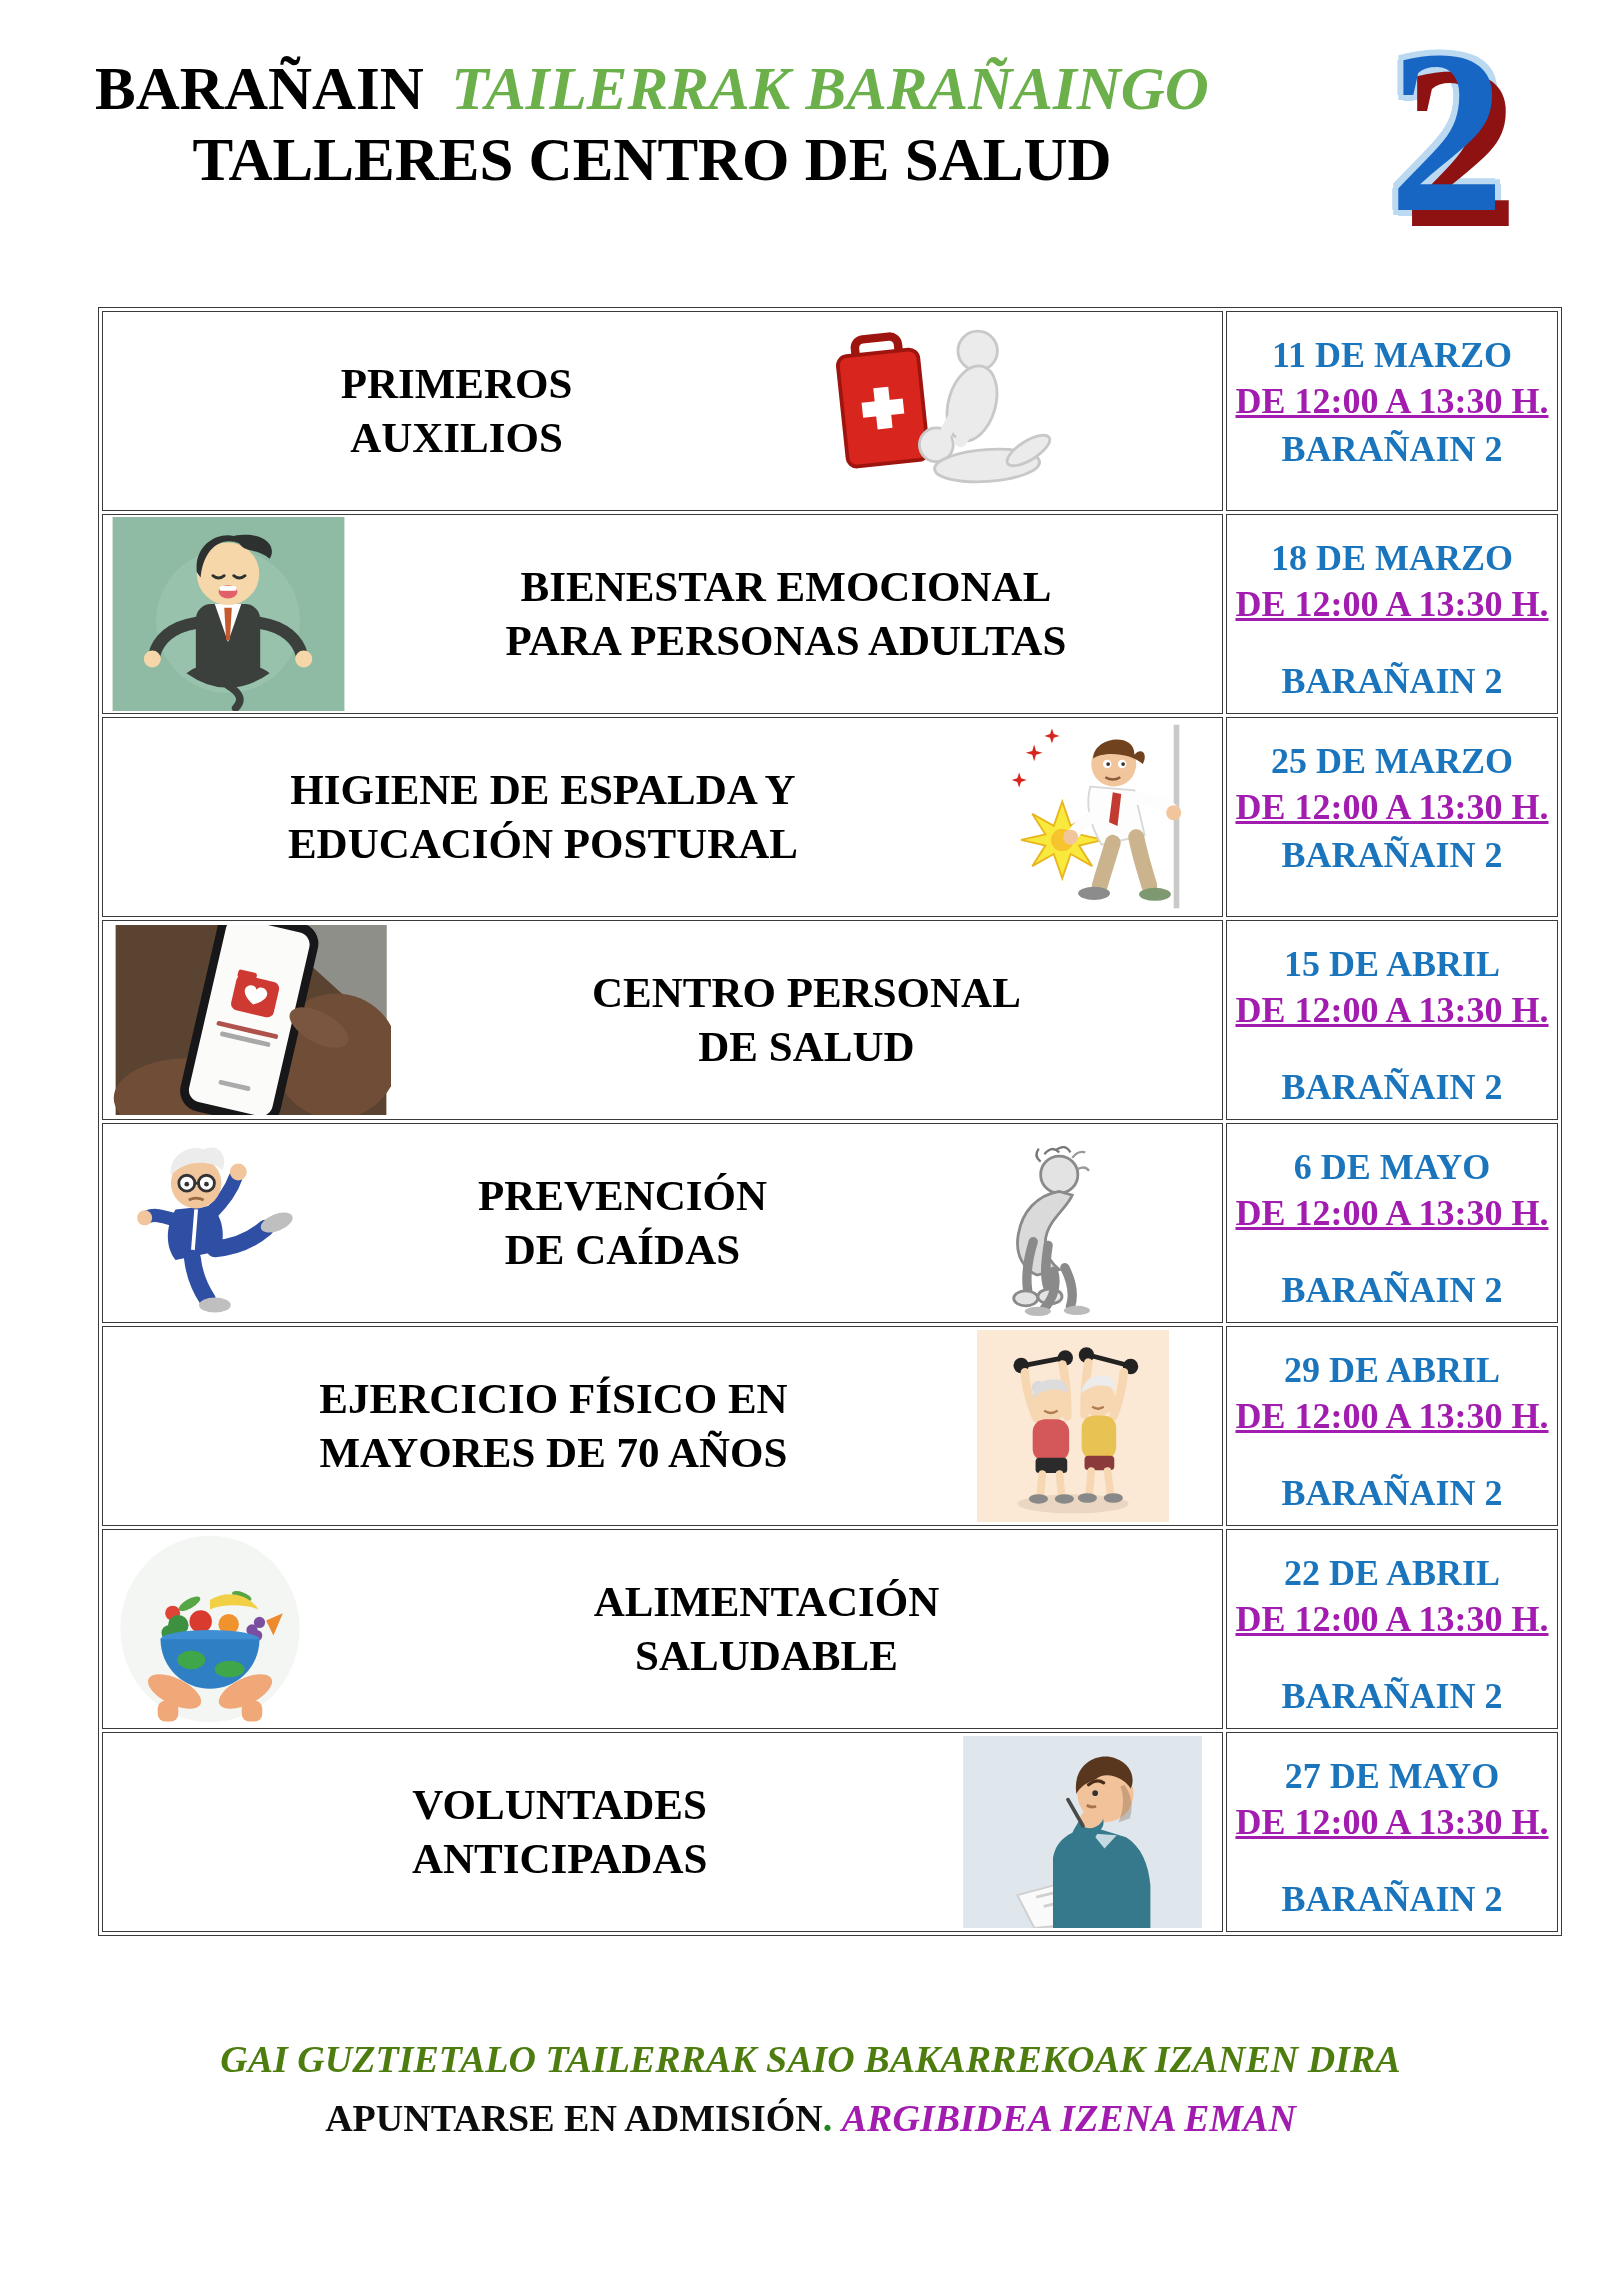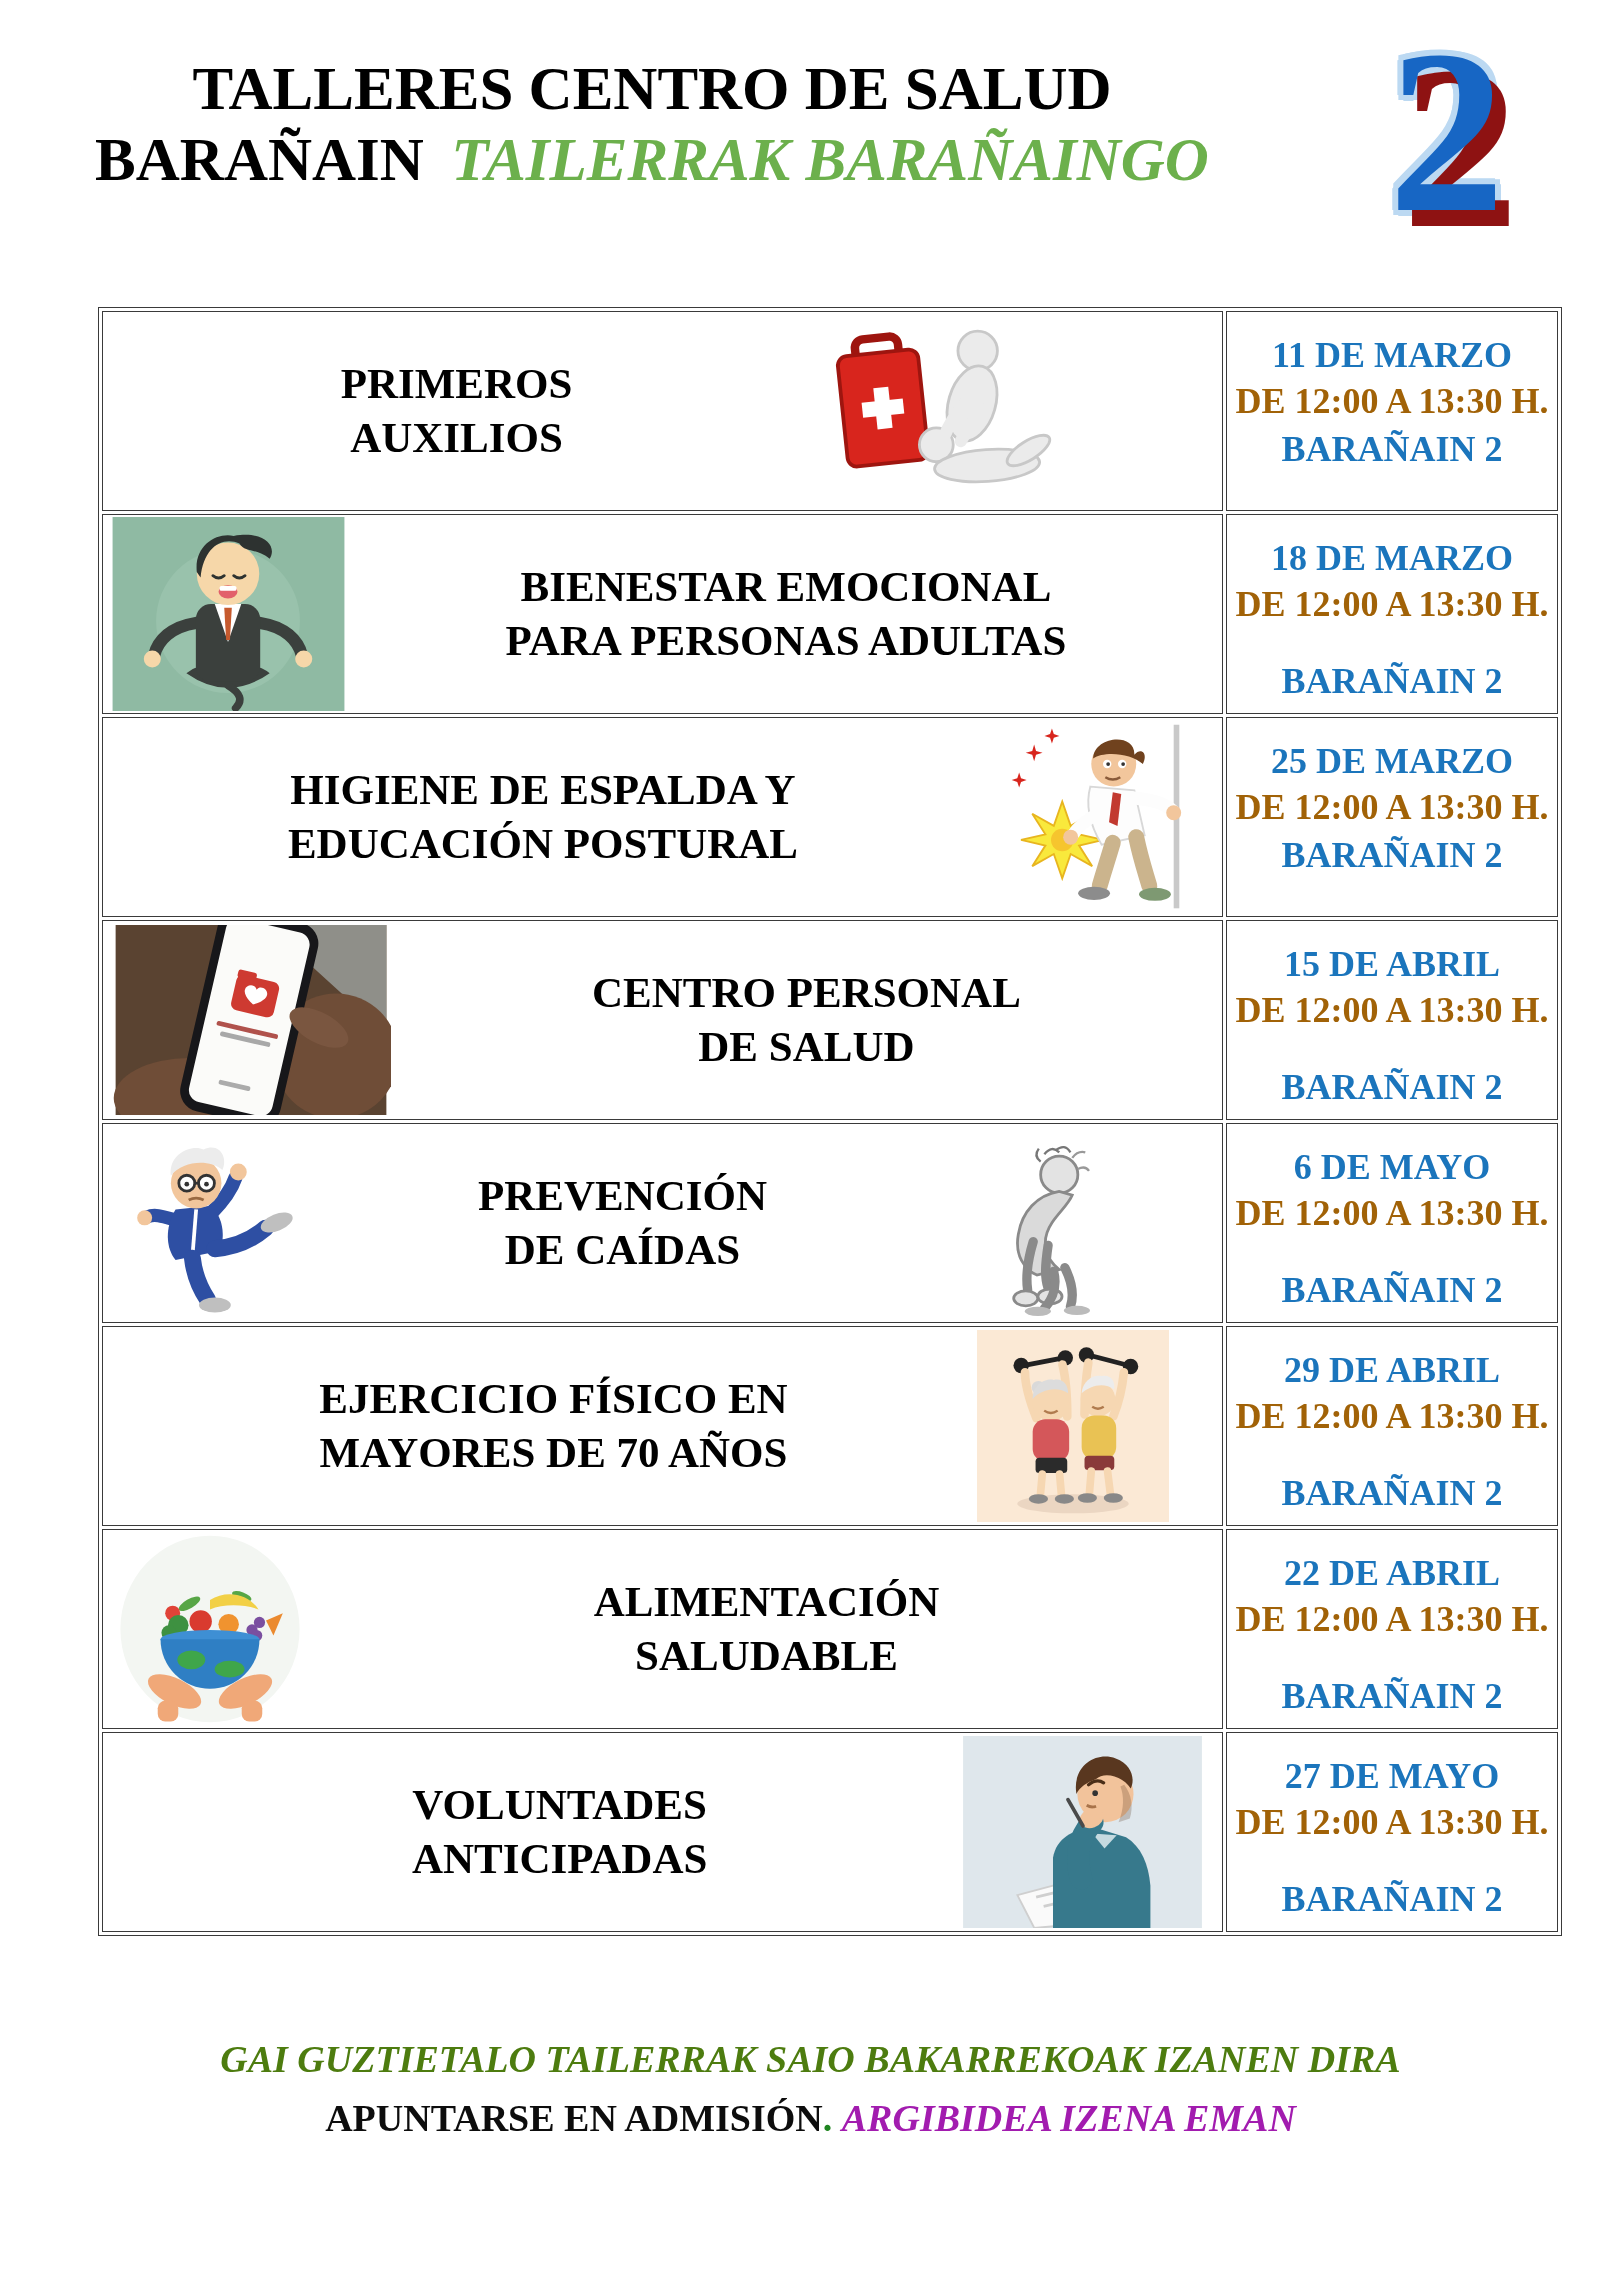--- a/index.html
+++ b/index.html
@@ -35,43 +35,43 @@
   .r2 .art { width:243px; margin-left:3.9px; } 
   .r3 .txt { padding-left:25.5px; } .r3 .art { width:247px; margin-right:17.6px; }
   .r4 .art { width:280px; margin-left:7.8px; }
   .r5 .art-a { width:198px; margin-left:3.9px; } .r5 .art-b { width:192px; margin-right:90px; }
   .r6 .txt { padding-left:29px; } .r6 .art { width:196px; margin-right:51px; }
   .r7 .art { width:202px; margin-left:5.9px; }
   .r8 .txt { padding-left:59px; } .r8 .art { width:251px; margin-right:13.7px; }
 
   .cell-right { text-align:center; padding-top:19.6px; font-weight:bold; font-size:36px; line-height:1.28; }
   .wdate { color:#1B75BC; }
-  .wtime { color:#a16207; }
+  .wtime { color:#a21caf;text-decoration:underline; }
   .wloc  { color:#1B75BC; margin-top:31px; }
   .loc-tight .wloc { margin-top:2px; }
 
   
   .foot { margin-top:94px; text-align:center; font-weight:bold; font-size:38px; line-height:1.55; }
   .foot-l1 { color:#0d0d0d; }
   .foot-l2 { color:#4d7c0f; font-style:italic;margin-top:44px; }
   .foot-l3 { color:#0d0d0d; }
   .foot-l3 .dot { color:#1F8520; }
   .foot-l3 .grn { color:#a21caf; font-style:italic; }
 
   svg { display:block; }
 </style>
 </head>
 <body>
 
 <div class="page">
 
   <div class="header">
     <div class="header-titles">
+      <div><span>BARAÑAIN</span><span class="title-green">TAILERRAK BARAÑAINGO</span></div>
       <div>TALLERES CENTRO DE SALUD</div>
-      <div><span>BARAÑAIN</span><span class="title-green">TAILERRAK BARAÑAINGO</span></div>
     </div>
     <div class="badge-2">2</div>
   </div>
 
   <table class="schedule">
 
     <tbody>
         <tr>
       <td class="c-left">
         <div class="cell-left r1">

